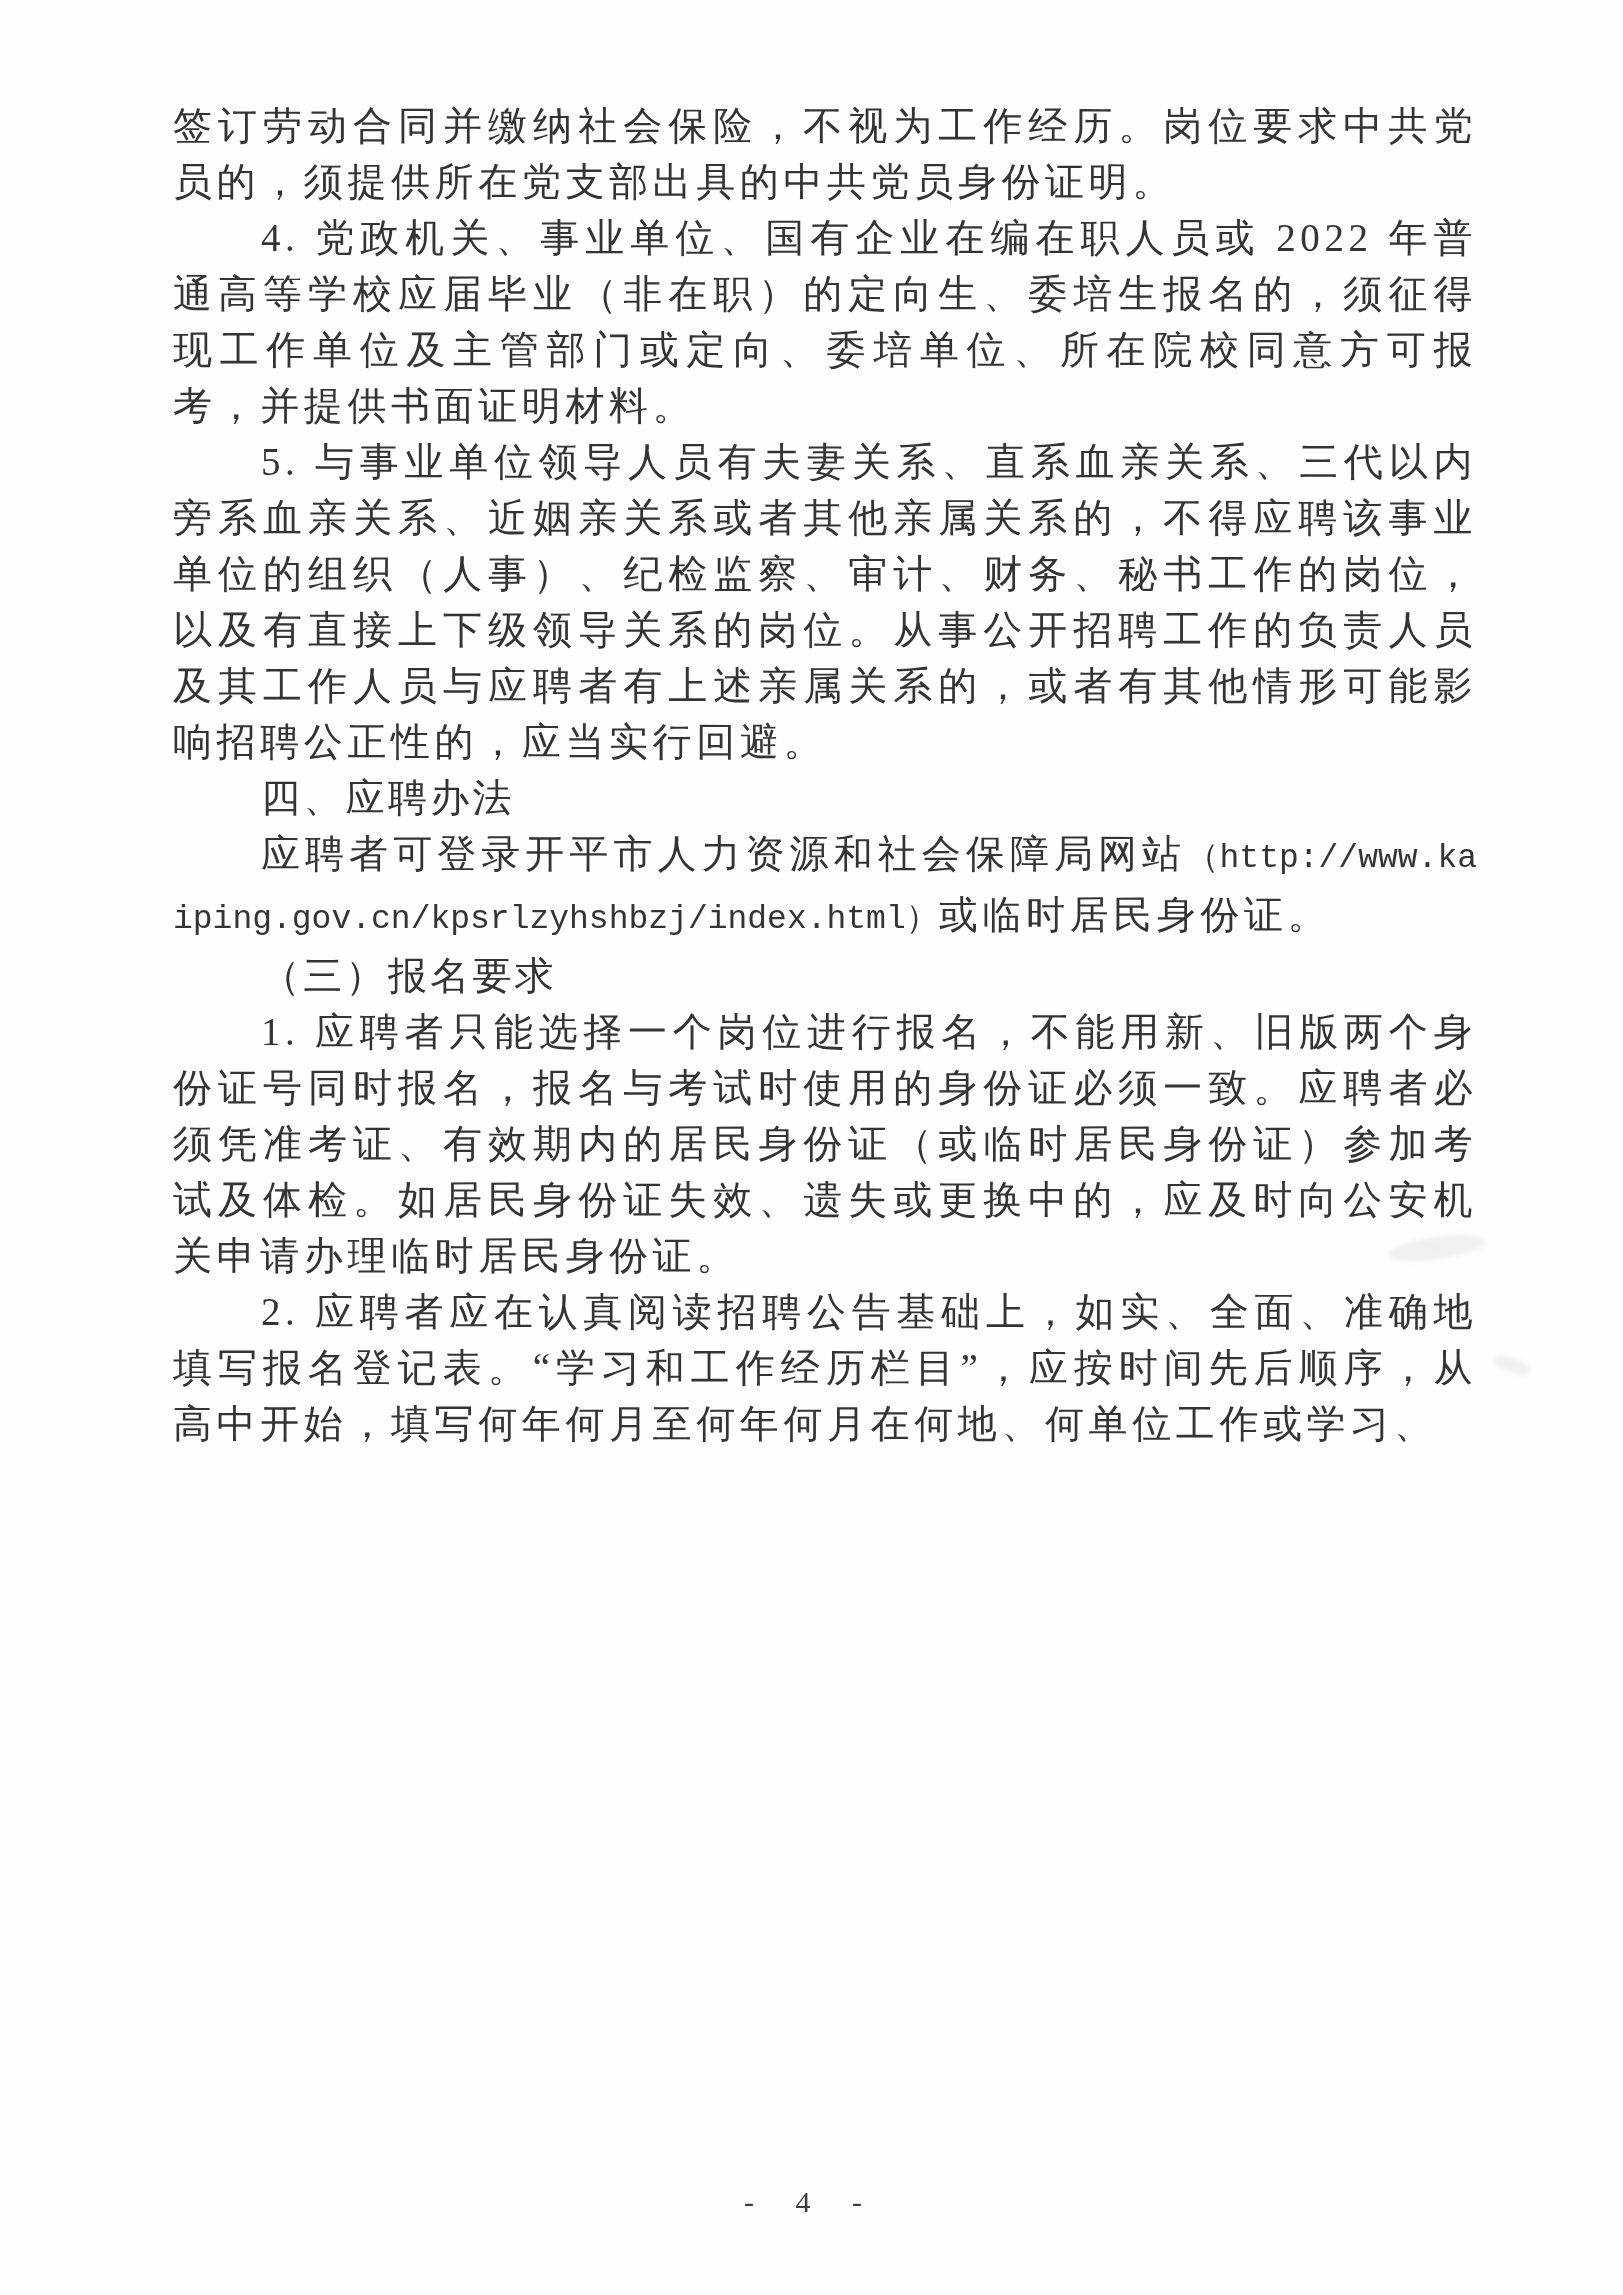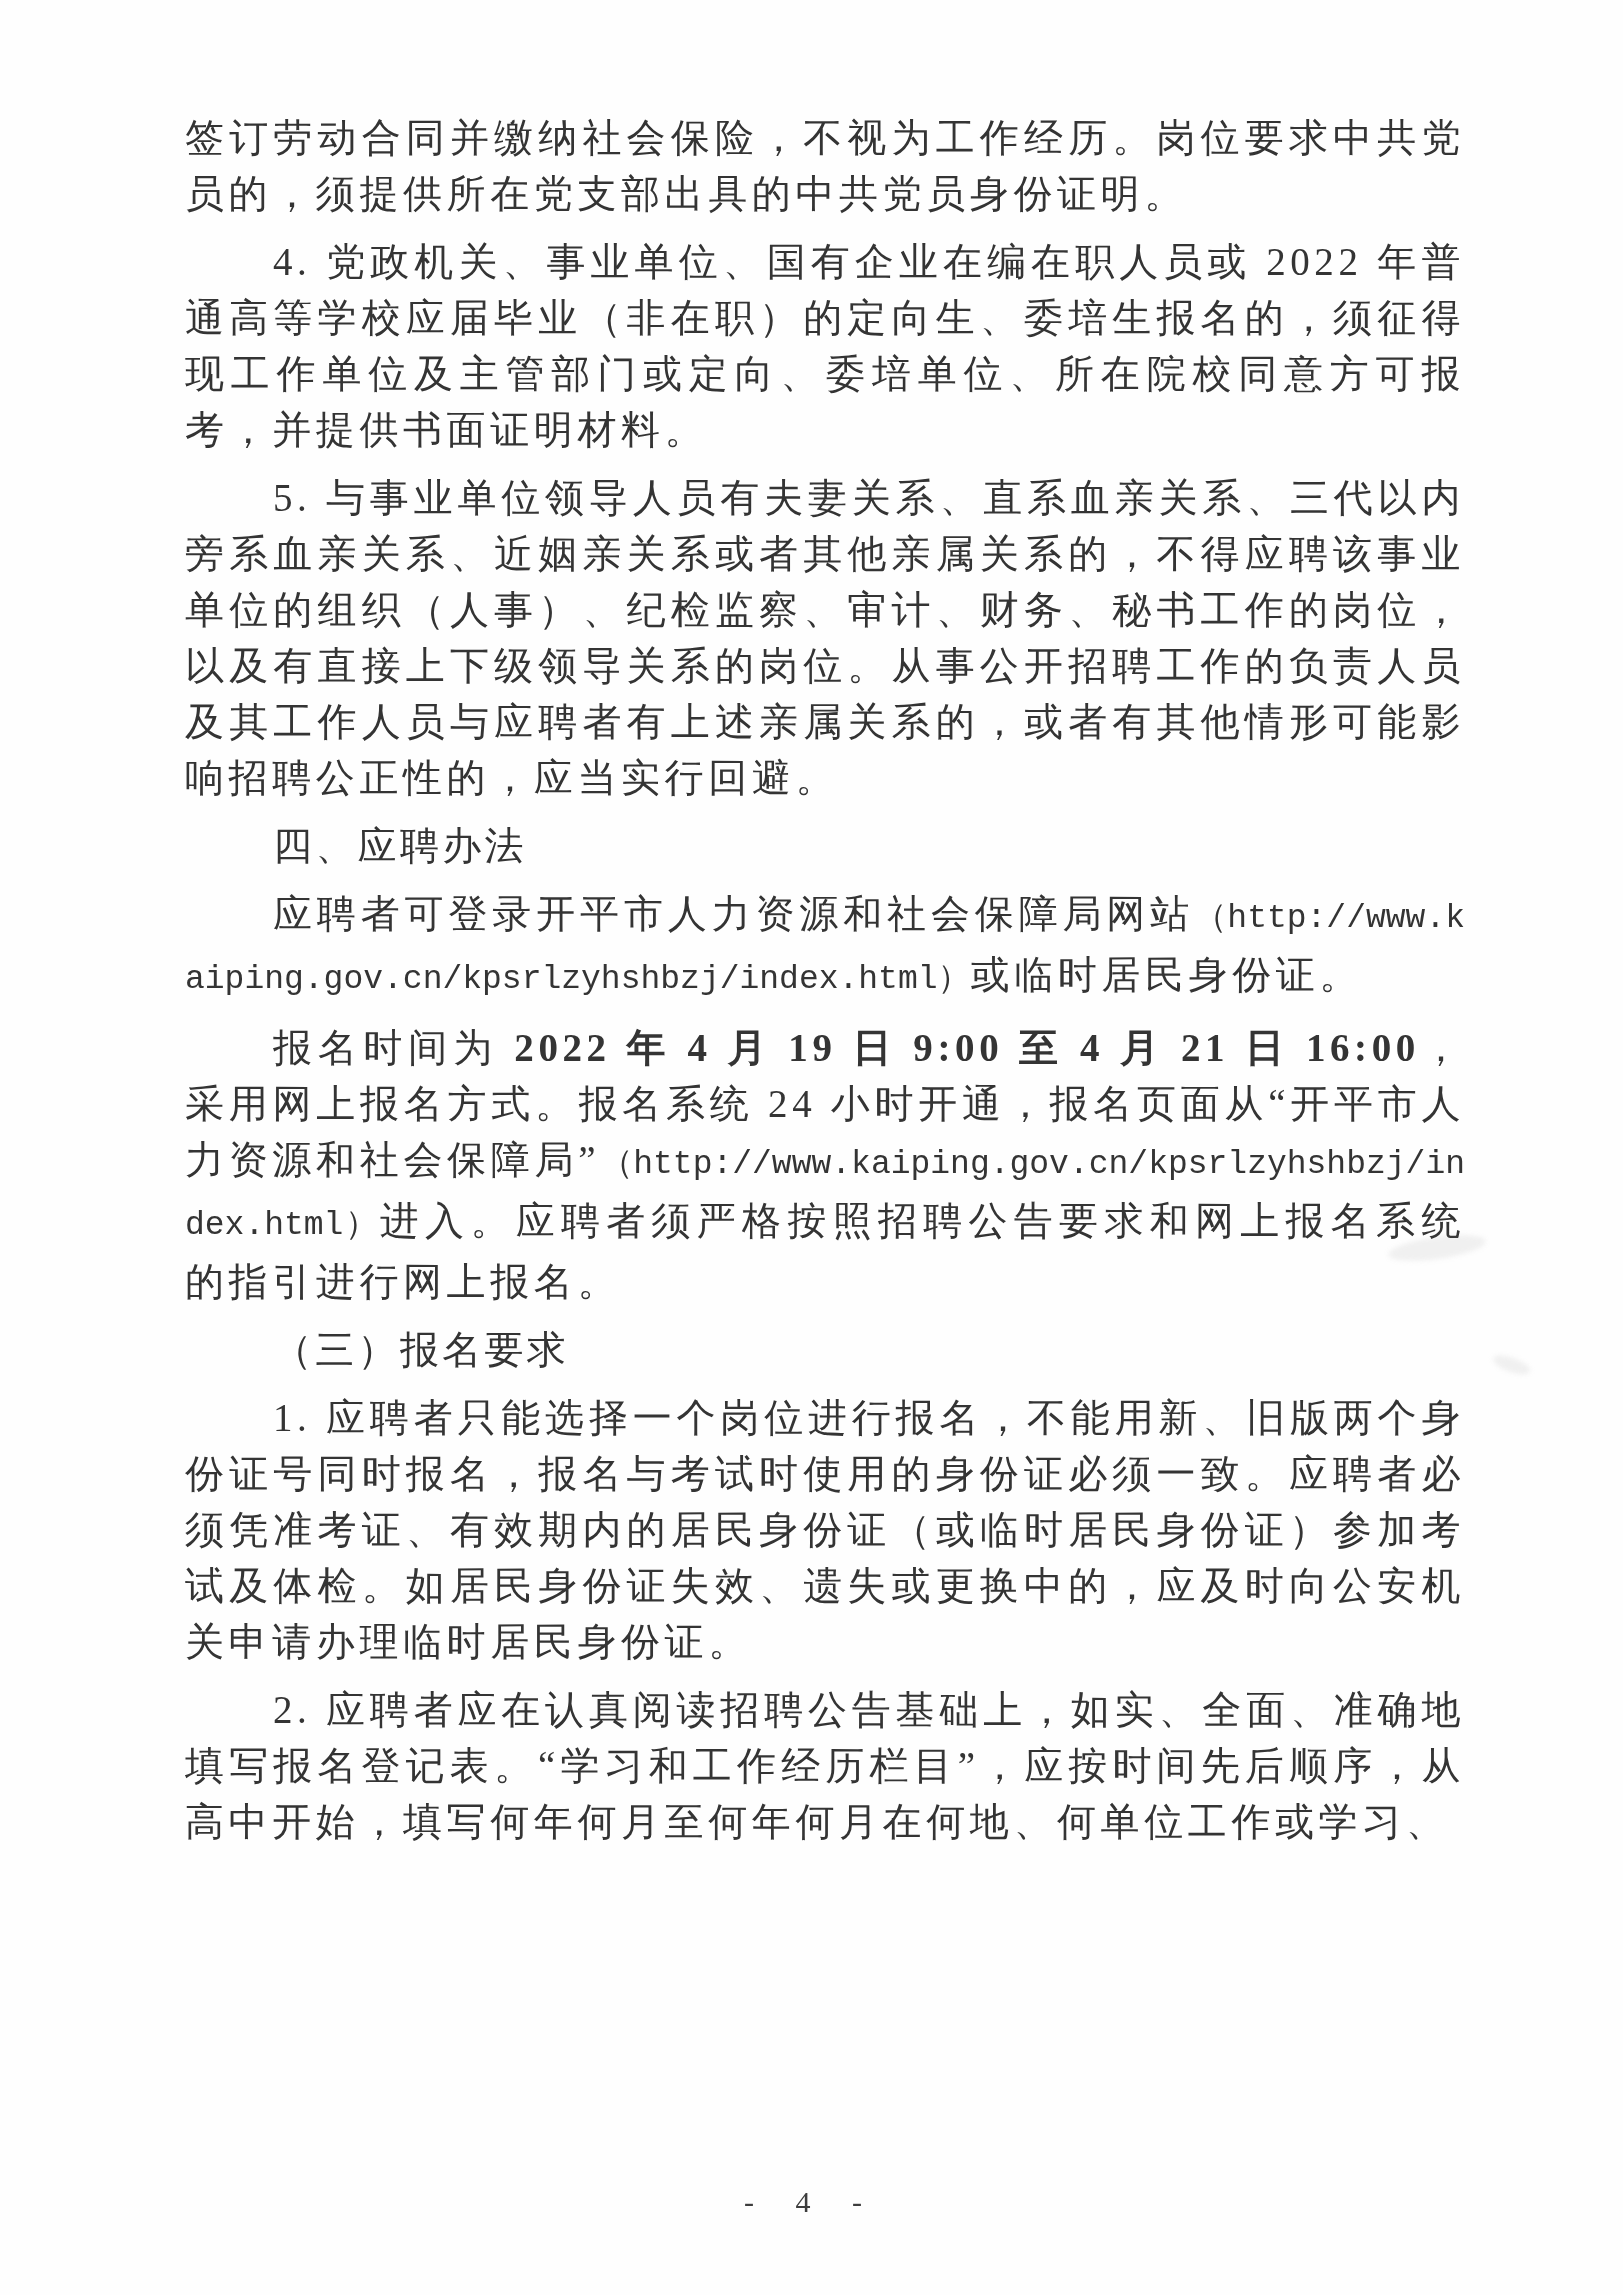--- a/index.html
+++ b/index.html
@@ -21,21 +21,21 @@
     position: absolute;
     left: 173px;
     top: 98px;
     width: 1304px;
     font-size: 39px;
     line-height: 56px;
     letter-spacing: 4.6px;
     text-align: justify;
   }
   .para {
-    margin: 12px;
+    margin: 0;
     padding: 0;
   }
   .indent {
     text-indent: 88px;
   }
   .bold {
     font-weight: 700;
   }
   .heading {
     font-weight: 400;
@@ -81,21 +81,20 @@
     <p class="para indent"><span>5. 与事业单位领导人员有夫妻关系、直系血亲关系、三代以内旁系血亲关系、近姻亲关系或者其他亲属关系的，不得应聘该事业单位的组织（人事）、纪检监察、审计、财务、秘书工作的岗位，以及有直接上下级领导关系的岗位。从事公开招聘工作的负责人员及其工作人员与应聘者有上述亲属关系的，或者有其他情形可能影响招聘公正性的，应当实行回避。</span></p>
 
 
 
     <p class="para indent heading"><span>四、应聘办法</span></p>
 
 
     <p class="para indent"><span>应聘者可登录开平市人力资源和社会保障局网站</span><span class="url">（http://www.kaiping.gov.cn/kpsrlzyhshbzj/index.html）</span><span>或临时居民身份证。</span></p>
 
 
-    <p class="para indent"><span>报名时间为 </span><span class="bold">2022 年 4 月 19 日 9:00 至 4 月 21 日 16:00</span><span>，采用网上报名方式。报名系统 24 小时开通，报名页面从“开平市人力资源和社会保障局”</span><span class="url">（http://www.kaiping.gov.cn/kpsrlzyhshbzj/index.html）</span><span>进入。应聘者须严格按照招聘公告要求和网上报名系统的指引进行网上报名。</span></p>
 
     <p class="para indent heading"><span>（三）报名要求</span></p>
 
     <p class="para indent"><span>1. 应聘者只能选择一个岗位进行报名，不能用新、旧版两个身份证号同时报名，报名与考试时使用的身份证必须一致。应聘者必须凭准考证、有效期内的居民身份证（或临时居民身份证）参加考试及体检。如居民身份证失效、遗失或更换中的，应及时向公安机关申请办理临时居民身份证。</span></p>
 
     <p class="para indent"><span>2. 应聘者应在认真阅读招聘公告基础上，如实、全面、准确地填写报名登记表。“学习和工作经历栏目”，应按时间先后顺序，从高中开始，填写何年何月至何年何月在何地、何单位工作或学习、</span></p>
 
   </div>
 
   <div class="scan-artifact artifact-1"></div>

